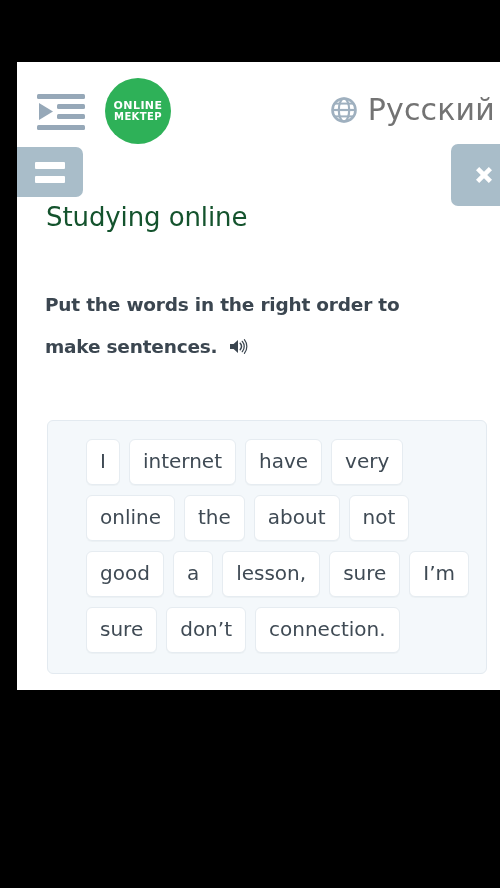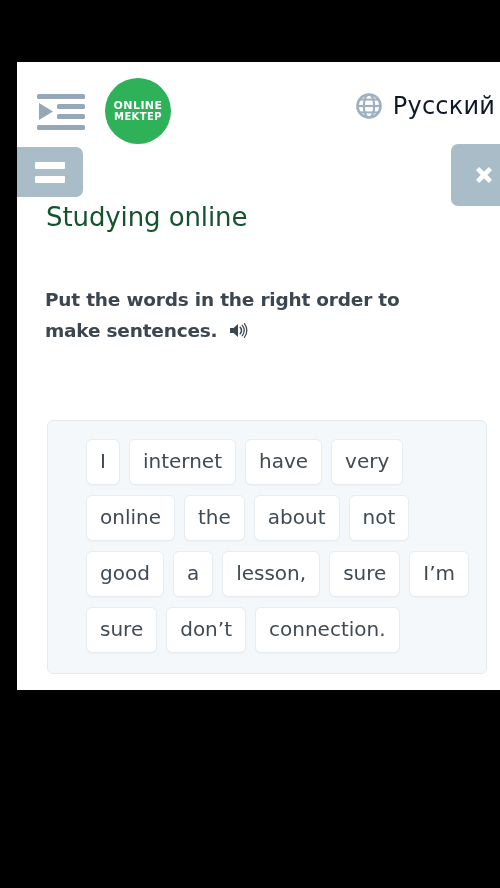--- a/index.html
+++ b/index.html
@@ -86,22 +86,22 @@
 
   .lang {
     position: absolute;
     right: 22px; top: 30px;
     display: flex;
     align-items: center;
     gap: 11px;
   }
   .globe-icon { width: 26px; height: 26px; display: block; }
   .lang-label {
-    color: #0f172a;
-    font-size: 24px;
+    color: #737373;
+    font-size: 30px;
     font-family: "DejaVu Sans", sans-serif;
     letter-spacing: .2px;
   }
 
   
   .menu-tab {
     position: absolute;
     left: 0; top: 85px;
     width: 66px; height: 50px;
     background: #a9bdc9;
@@ -141,21 +141,21 @@
     font-family: "DejaVu Sans", sans-serif;
     font-weight: 400;
     letter-spacing: -.1px;
   }
 
   .prompt {
     position: absolute;
     left: 28px; top: 222px;
     width: 400px;
     font-size: 18.5px;
-    line-height: 31px;
+    line-height: 42px;
     font-weight: 700;
     color: #3b4650;
     font-family: "DejaVu Sans", sans-serif;
     letter-spacing: -.2px;
   }
   .speaker-icon {
     display: inline-block;
     vertical-align: -3px;
     margin-left: 12px;
     width: 19px; height: 19px;

